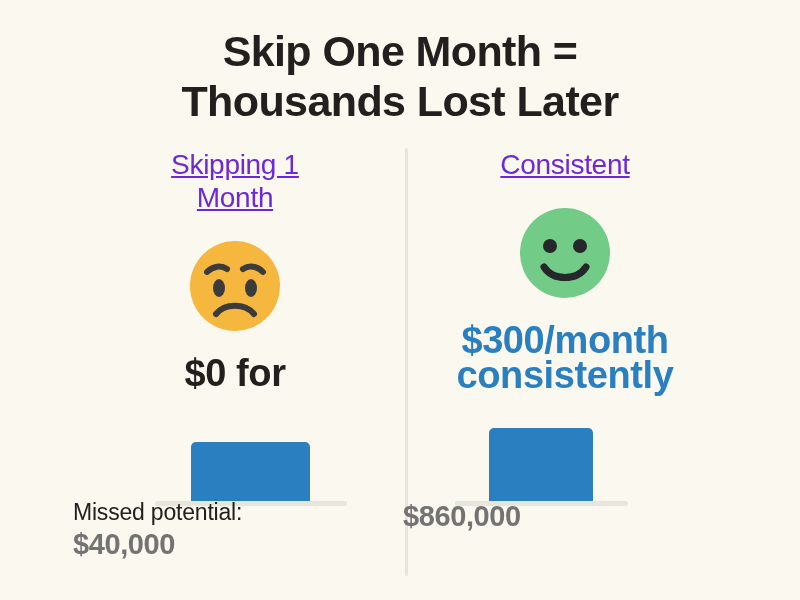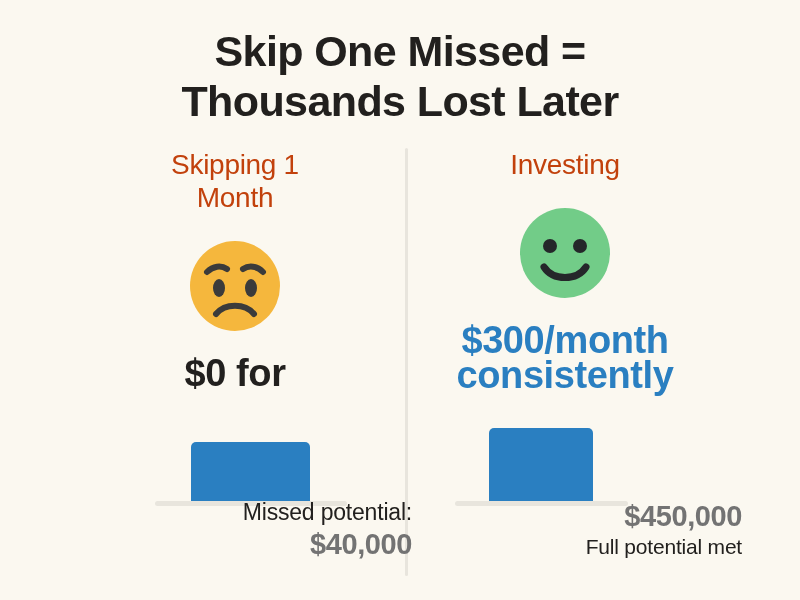--- a/index.html
+++ b/index.html
@@ -55,22 +55,23 @@
     width: 330px;
     text-align: center;
   }
   .column.left  { left: 70px; }
   .column.right { left: 400px; }
 
   .col-heading {
     font-size: 28px;
     line-height: 33px;
     font-weight: normal;
-    color: #c2410c;
+    color: #6d28d9;
     letter-spacing: -0.3px;
+    text-decoration: underline;
   }
 
   
   .face-wrap {
     margin-top: 24px;
     height: 96px;
     display: flex;
     align-items: center;
     justify-content: center;
   }
@@ -118,23 +119,23 @@
     background: #e8e5dd;
     border-radius: 3px;
   }
   .baseline.left-base  { left: 85px;  width: 192px; }
   .baseline.right-base { left: 55px;  width: 173px; }
 
   
   .caption-block {
     position: absolute;
     top: 350px;
-    left: 12px;
+    left: 3px;
     width: 330px;
-    text-align: right;
+    text-align: left;
   }
   .caption-label {
     font-size: 23px;
     line-height: 28px;
     color: #22201e;
     letter-spacing: -0.2px;
   }
   .caption-value {
     font-size: 29px;
     line-height: 36px;
@@ -148,21 +149,21 @@
     color: #22201e;
     letter-spacing: -0.2px;
   }
 </style>
 </head>
 <body>
 
 <div id="infographic">
 
   <div class="title-block">
-    <div class="title-line">Skip One Missed =</div>
+    <div class="title-line">Skip One Month =</div>
     <div class="title-line">Thousands Lost Later</div>
   </div>
 
   <div class="divider"></div>
 
   <div class="column left">
 
     <div>
       <div class="col-heading">Skipping 1</div>
       <div class="col-heading">Month</div>
@@ -190,21 +191,21 @@
 
     <div class="caption-block">
       <div class="caption-label">Missed potential:</div>
       <div class="caption-value">$40,000</div>
     </div>
   </div>
 
   <div class="column right">
 
     <div>
-      <div class="col-heading">Investing</div>
+      <div class="col-heading">Consistent</div>
     </div>
 
     <div class="face-wrap">
       <svg class="face-svg" width="96" height="96" viewBox="0 0 96 96" aria-hidden="true">
         <circle cx="48" cy="48" r="45" fill="#72cc88"></circle>
         <circle cx="33" cy="41" r="7" fill="#25272a"></circle>
         <circle cx="63" cy="41" r="7" fill="#25272a"></circle>
         <path d="M27 62 C36 76, 60 76, 69 62" stroke="#25272a" stroke-width="7" stroke-linecap="round" fill="none"></path>
       </svg>
     </div>
@@ -213,18 +214,17 @@
       <div>$300/month</div>
       <div>consistently</div>
     </div>
 
     <div class="bar-area">
       <div class="baseline right-base"></div>
       <div class="bar right-bar"></div>
     </div>
 
     <div class="caption-block">
-      <div class="caption-value">$450,000</div>
-      <div class="caption-note">Full potential met</div>
+      <div class="caption-value">$860,000</div>
     </div>
   </div>
 
 </div>
 
 </body></html>

